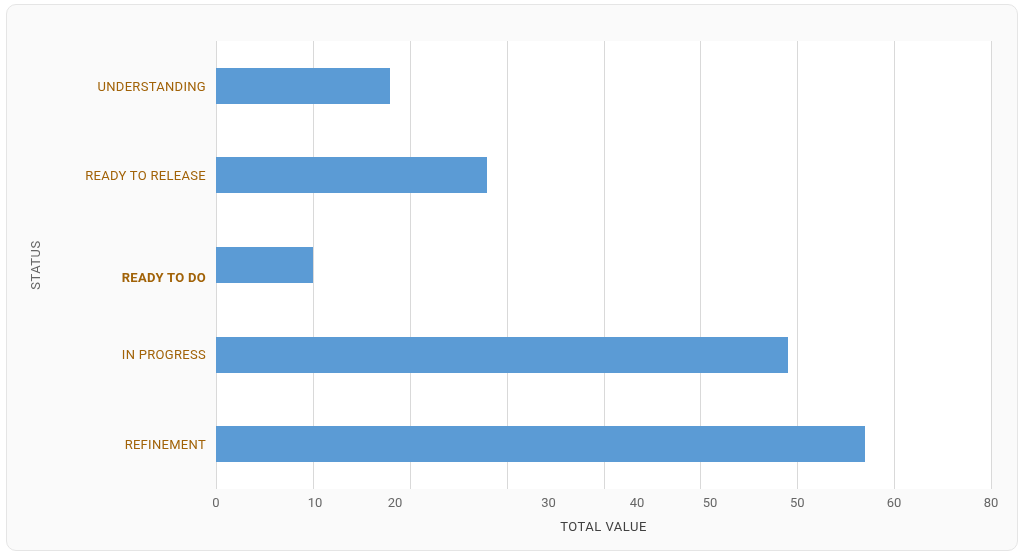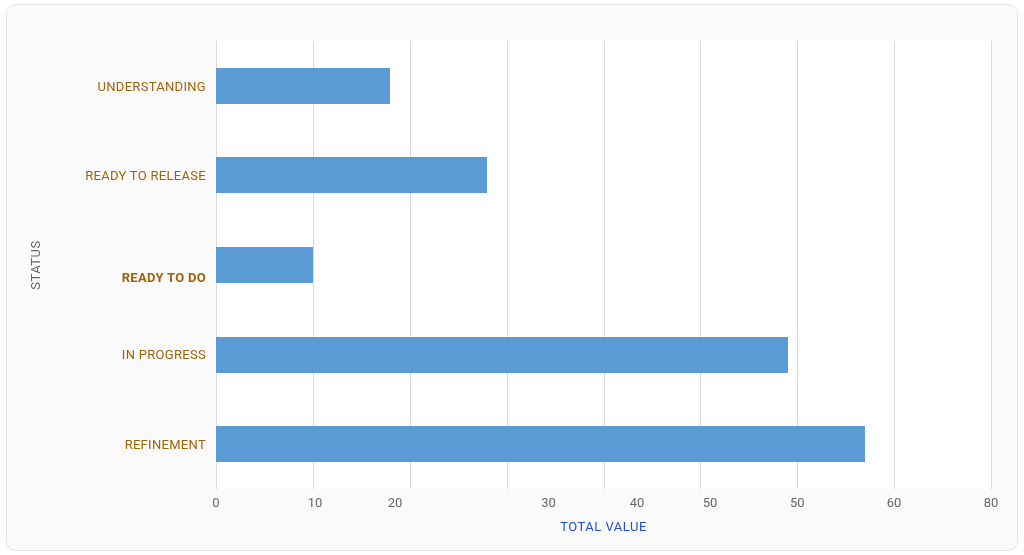--- a/index.html
+++ b/index.html
@@ -62,21 +62,21 @@
     height: 36px;
     transform: translateY(-50%);
   }
   .x-label {
     position: absolute;
     left: 209px;
     width: 775px;
     text-align: center;
     top: 514px;
     font-size: 13px;
-    color: #1d4ed8;
+    color: #404040;
     letter-spacing: 0.5px;
   }
   .y-label {
     position: absolute;
     left: 28px;
     top: 260px;
     font-size: 13px;
     color: #666;
     letter-spacing: 0.5px;
     transform: translate(-50%, -50%) rotate(-90deg);

